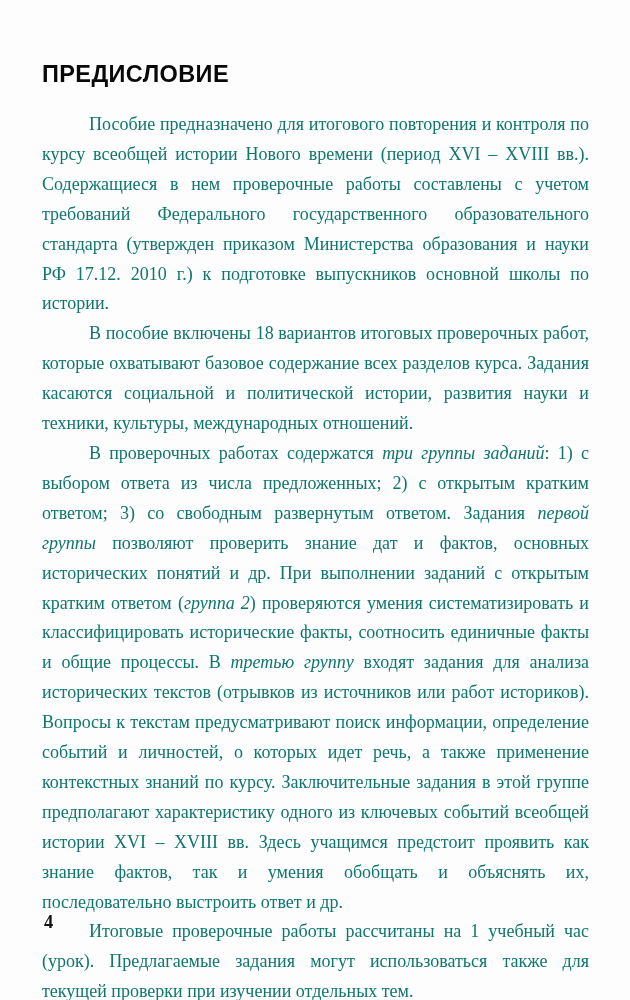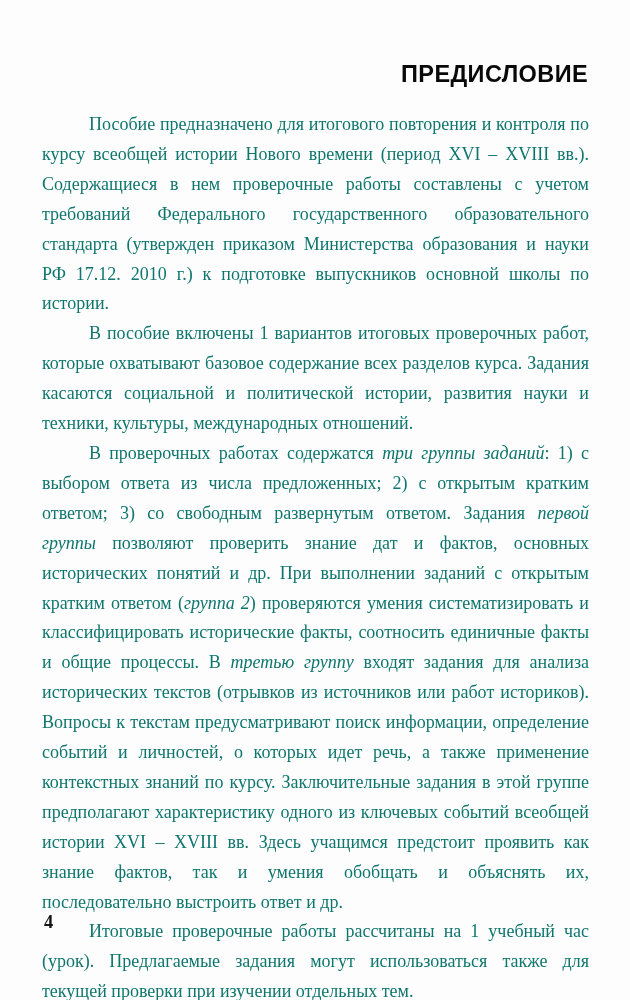--- a/index.html
+++ b/index.html
@@ -25,21 +25,21 @@
     height: 1000px;
     background: #fdfdfd;
   }
 
   
   .page-title {
     position: absolute;
     left: 42px;
     top: 46px;
     width: 546px;
-    text-align: right;
+    text-align: left;
     font-family: "Liberation Sans", "DejaVu Sans", sans-serif;
     font-weight: bold;
     font-size: 23.5px;
     letter-spacing: 0.4px;
     color: #090909;
     line-height: 1.1;
   }
 
   
   .body-text {
@@ -81,20 +81,20 @@
 </style>
 </head>
 <body>
 
 <div class="page">
 
   <h1 class="page-title">ПРЕДИСЛОВИЕ</h1>
 
   <div class="body-text">
     <p class="para"><span>Пособие предназначено для итогового повторения и контроля по курсу всеобщей истории Нового времени (период XVI – XVIII вв.). Содержащиеся в нем проверочные работы составлены с учетом требований Федерального государственного образовательного стандарта (утвержден приказом Министерства образования и науки РФ 17.12. 2010 г.) к подготовке выпускников основной школы по истории.</span></p>
-    <p class="para"><span>В пособие включены 1 вариантов итоговых проверочных работ, которые охватывают базовое содержание всех разделов курса. Задания касаются социальной и политической истории, развития науки и техники, культуры, международных отношений.</span></p>
+    <p class="para"><span>В пособие включены 18 вариантов итоговых проверочных работ, которые охватывают базовое содержание всех разделов курса. Задания касаются социальной и политической истории, развития науки и техники, культуры, международных отношений.</span></p>
     <p class="para"><span>В проверочных работах содержатся </span><em>три группы заданий</em><span>: 1) с выбором ответа из числа предложенных; 2) с открытым кратким ответом; 3) со свободным развернутым ответом. Задания </span><em>первой группы</em><span> позволяют проверить знание дат и фактов, основных исторических понятий и др. При выполнении заданий с открытым кратким ответом (</span><em>группа 2</em><span>) проверяются умения систематизировать и классифицировать исторические факты, соотносить единичные факты и общие процессы. В </span><em>третью группу</em><span> входят задания для анализа исторических текстов (отрывков из источников или работ историков). Вопросы к текстам предусматривают поиск информации, определение событий и личностей, о которых идет речь, а также применение контекстных знаний по курсу. Заключительные задания в этой группе предполагают характеристику одного из ключевых событий всеобщей истории XVI – XVIII вв. Здесь учащимся предстоит проявить как знание фактов, так и умения обобщать и объяснять их, последовательно выстроить ответ и др.</span></p>
     <p class="para"><span>Итоговые проверочные работы рассчитаны на 1 учебный час (урок). Предлагаемые задания могут использоваться также для текущей проверки при изучении отдельных тем.</span></p>
   </div>
 
   <div class="folio">4</div>
 
 </div>
 
 </body></html>

